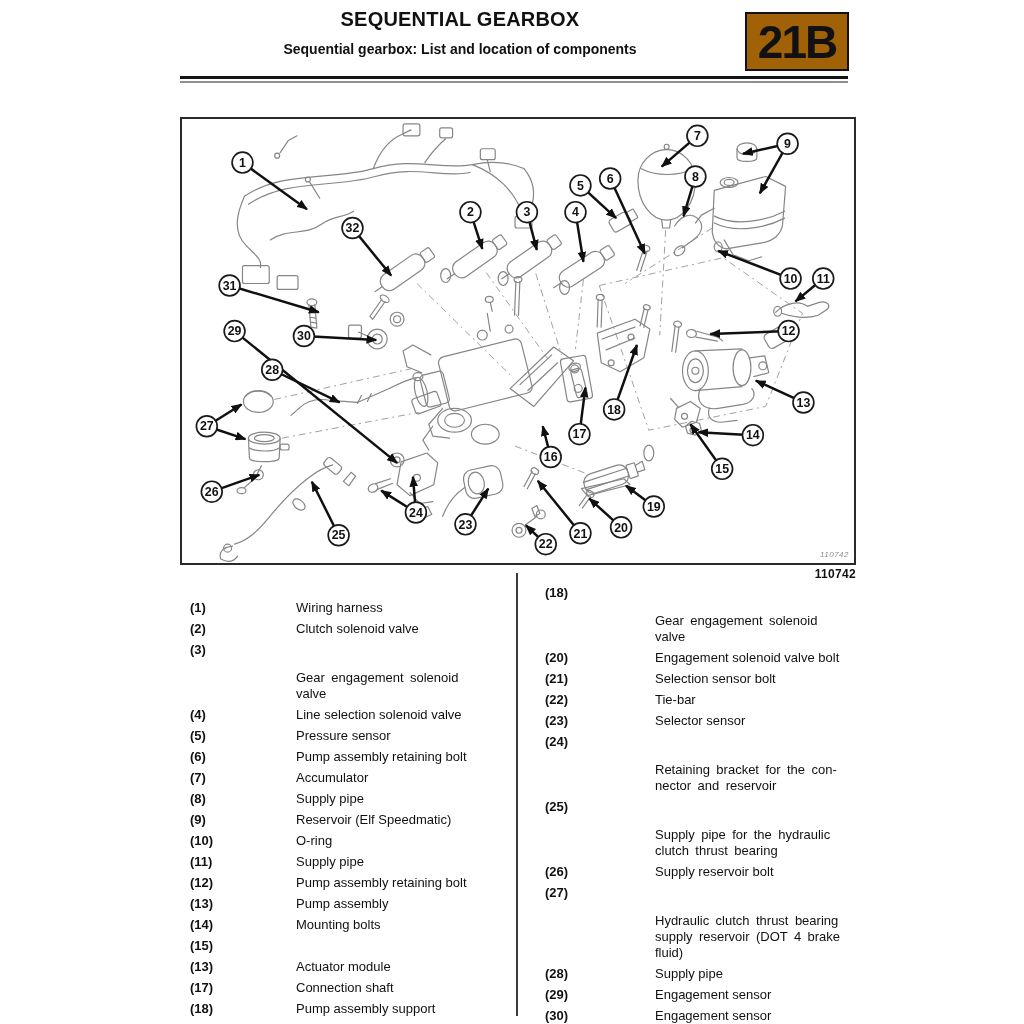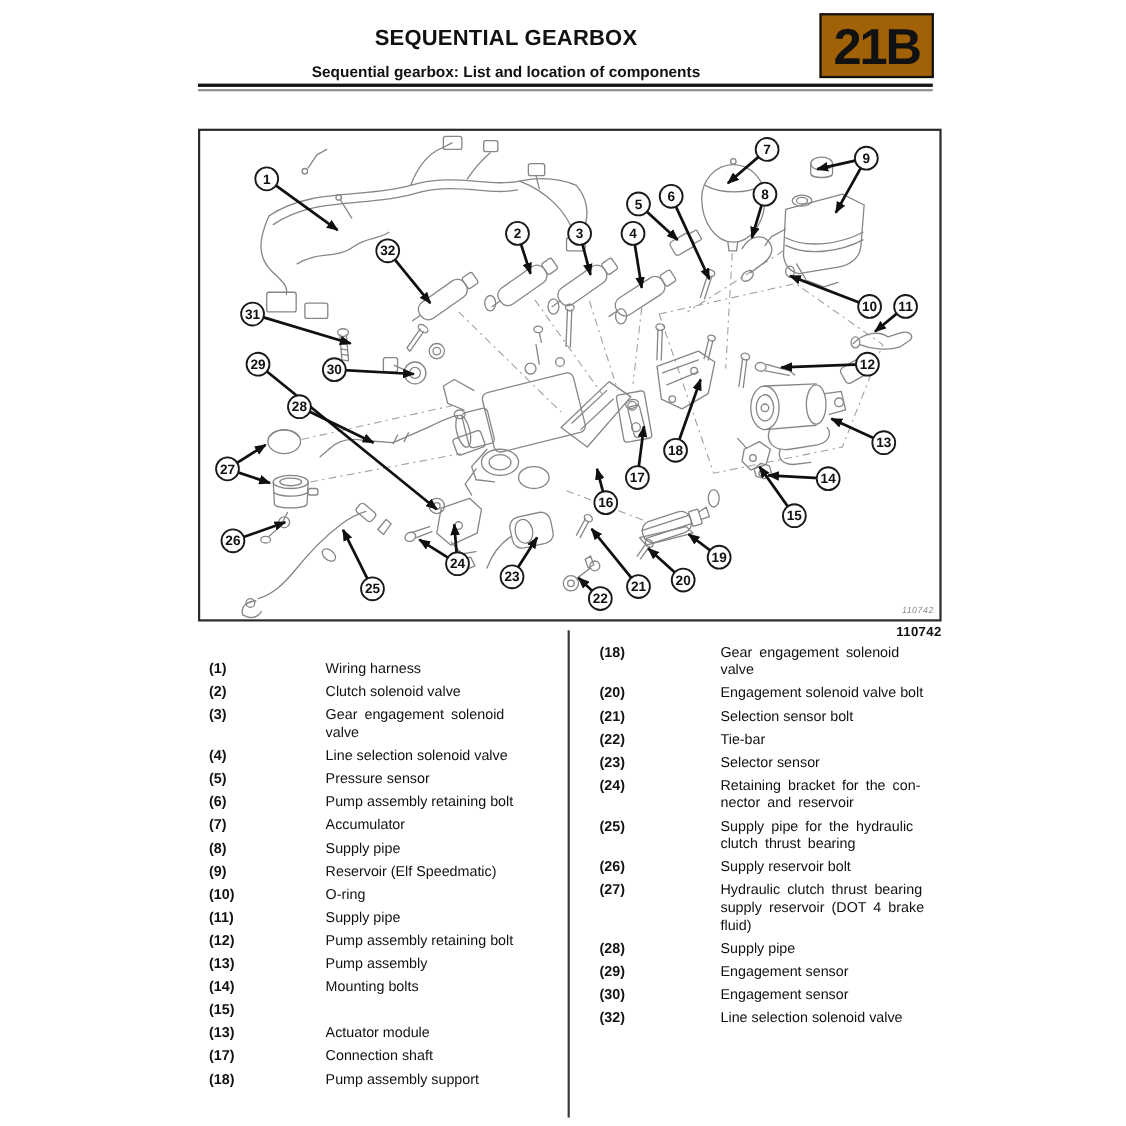--- a/index.html
+++ b/index.html
@@ -3,21 +3,21 @@
 <meta charset="utf-8">
 <style>
   * { margin:0; padding:0; box-sizing:border-box; }
   html,body { background:#e8e8e8; }
   .page {
     position:relative; width:1024px; height:1024px; background:#ffffff;
     font-family:"Liberation Sans", sans-serif; color:#111; overflow:hidden;
     margin:0 auto;
   }
   
-  .titles { position:absolute; left:180px; top:24px; width:560px; text-align:center; }
+  .titles { position:absolute; left:180px; top:8px; width:560px; text-align:center; }
   .title   { font-size:20px; font-weight:bold; line-height:22px; letter-spacing:.2px; }
   .subtitle{ font-size:14px; font-weight:bold; line-height:20px; margin-top:9px; }
   .section-box {
     position:absolute; left:745px; top:12px; width:104px; height:59px;
     border:2px solid #111; display:flex; align-items:center; justify-content:center;
     background:#a16207;
   }
   .section-code { font-size:46px; font-weight:bold; letter-spacing:-2px; line-height:1; }
   .header-rule { position:absolute; left:180px; top:76px; width:668px; height:3px; background:#141414; }
   .header-rule::after { content:""; position:absolute; left:0; right:0; top:5px; height:2px; background:#8f8f8f; }
@@ -43,21 +43,21 @@
   
   .parts { position:absolute; left:0; top:590px; width:1024px; height:434px; }
   .col { position:absolute; }
   .col-left  { left:190px; top:10px;  width:318px; }
   .col-right { left:545px; top:-5px;  width:308px; }
   .divider { position:absolute; left:516px; top:-17px; width:2px; height:443px; background:#3a3a3a; }
   .part-row { display:flex; margin-bottom:5px; font-size:13px; line-height:16px; }
   .part-num { flex:none; width:106px; font-weight:bold; }
   .col-right .part-num { width:110px; }
   .part-label { flex:1; white-space:pre-line; }
-  .part-label.just { word-spacing:2.8px; }
+  .part-label.just { word-spacing:2.8px;margin-top:28px; }
 </style>
 </head>
 <body>
 
 <div class="page">
 
   <div class="titles">
     <div class="title">SEQUENTIAL GEARBOX</div>
     <div class="subtitle">Sequential gearbox: List and location of components</div>
   </div>

